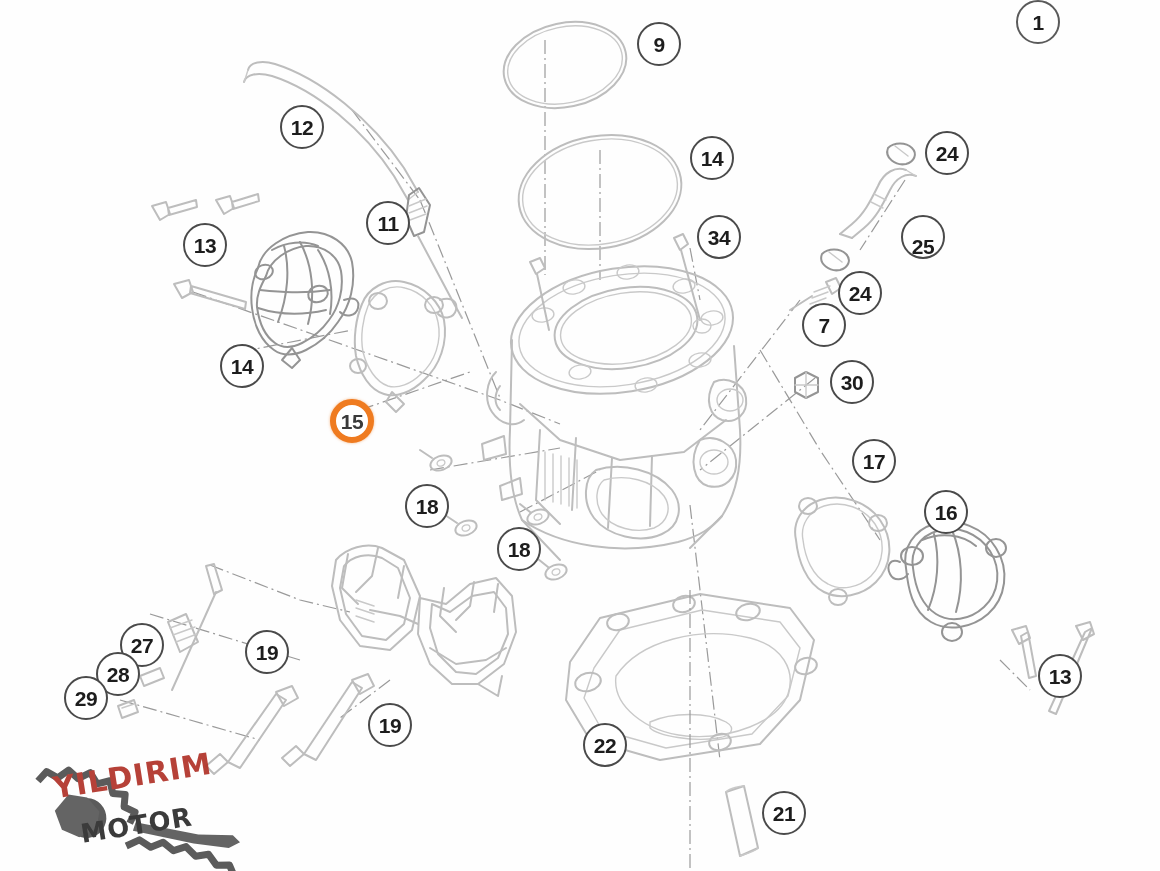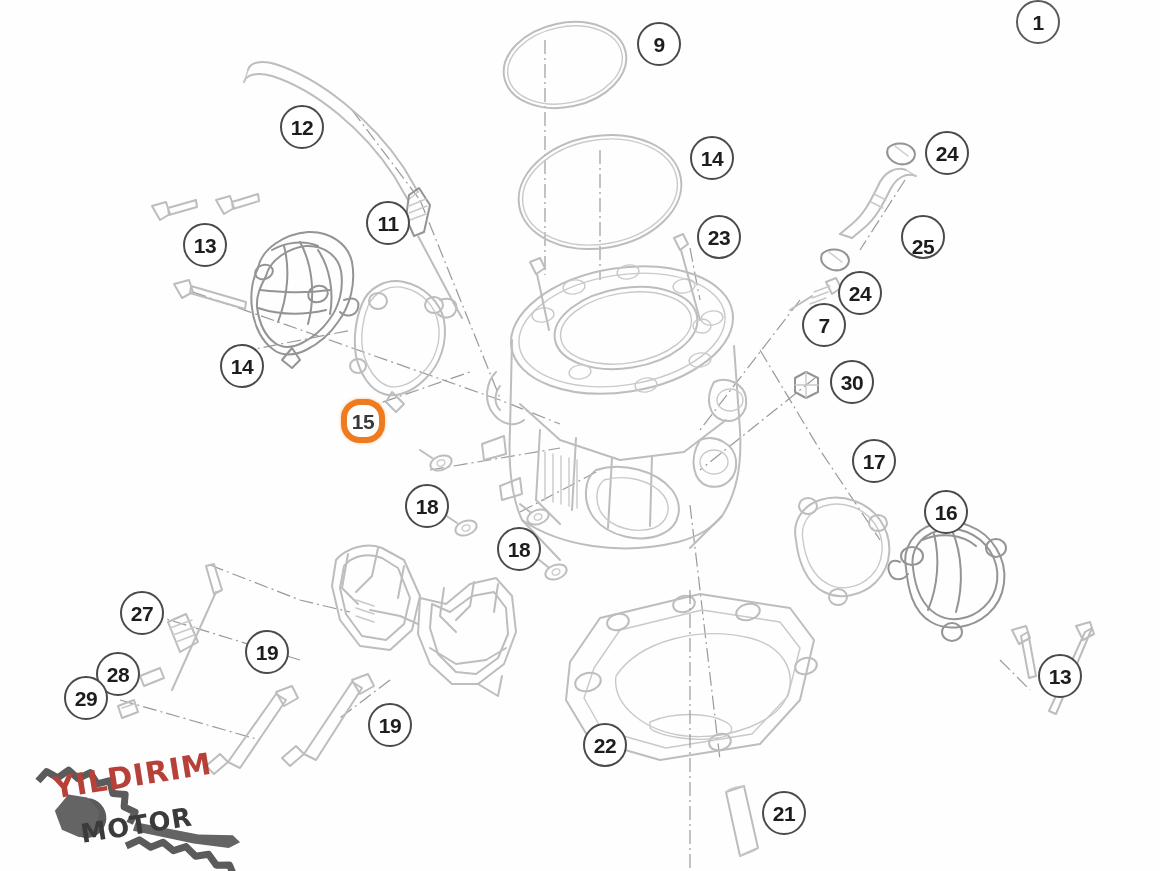--- a/index.html
+++ b/index.html
@@ -386,50 +386,50 @@
       <div class="callout" style="left: 366px; top: 201px;">
         <span>11</span>
       </div>
       <div class="callout" style="left: 183px; top: 223px;">
         <span>13</span>
       </div>
       <div class="callout" style="left: 901px; top: 215px; align-items: flex-end;">
         <span>25</span>
       </div>
       <div class="callout" style="left: 697px; top: 215px;">
-        <span>23</span>
+        <span>34</span>
       </div>
       <div class="callout" style="left: 838px; top: 271px;">
         <span>24</span>
       </div>
       <div class="callout" style="left: 802px; top: 303px;">
         <span>7</span>
       </div>
       <div class="callout" style="left: 220px; top: 344px;">
         <span>14</span>
       </div>
       <div class="callout" style="left: 830px; top: 360px;">
         <span>30</span>
       </div>
-      <div class="callout highlight" style="left: 341px; top: 399px; border-radius: 19px;">
+      <div class="callout highlight" style="left: 330px; top: 399px;">
         <span>15</span>
       </div>
       <div class="callout" style="left: 852px; top: 439px;">
         <span>17</span>
       </div>
       <div class="callout" style="left: 405px; top: 484px;">
         <span>18</span>
       </div>
       <div class="callout" style="left: 924px; top: 490px;">
         <span>16</span>
       </div>
       <div class="callout" style="left: 497px; top: 527px;">
         <span>18</span>
       </div>
-      <div class="callout" style="left: 120px; top: 591px;">
+      <div class="callout" style="left: 120px; top: 623px;">
         <span>27</span>
       </div>
       <div class="callout" style="left: 96px; top: 652px;">
         <span>28</span>
       </div>
       <div class="callout" style="left: 245px; top: 630px;">
         <span>19</span>
       </div>
       <div class="callout" style="left: 1038px; top: 654px;">
         <span>13</span>

